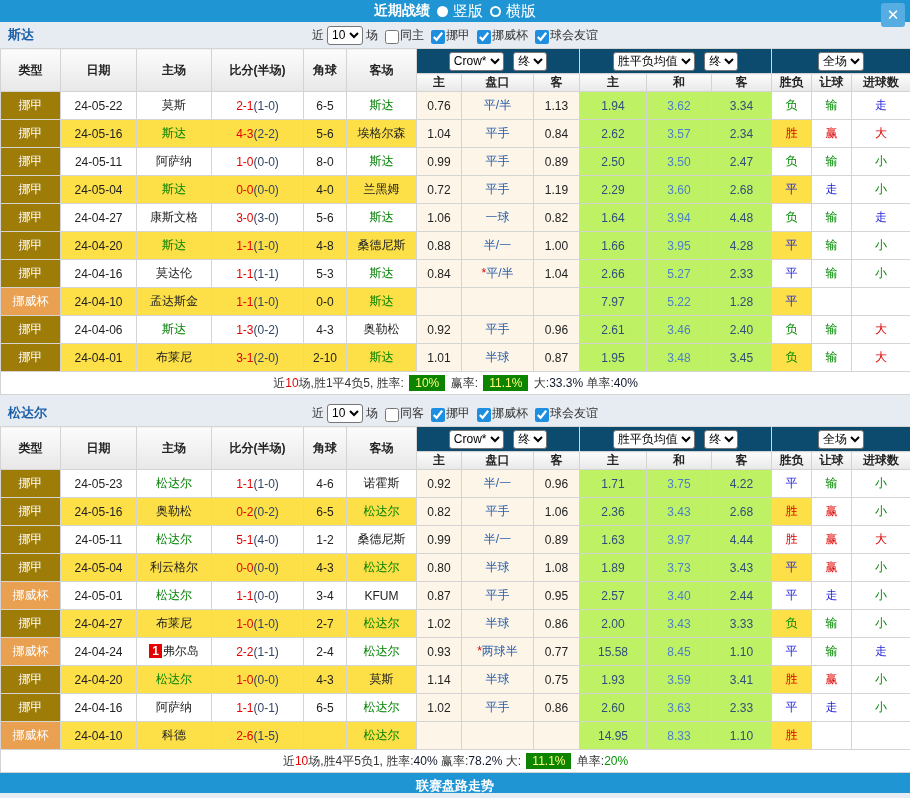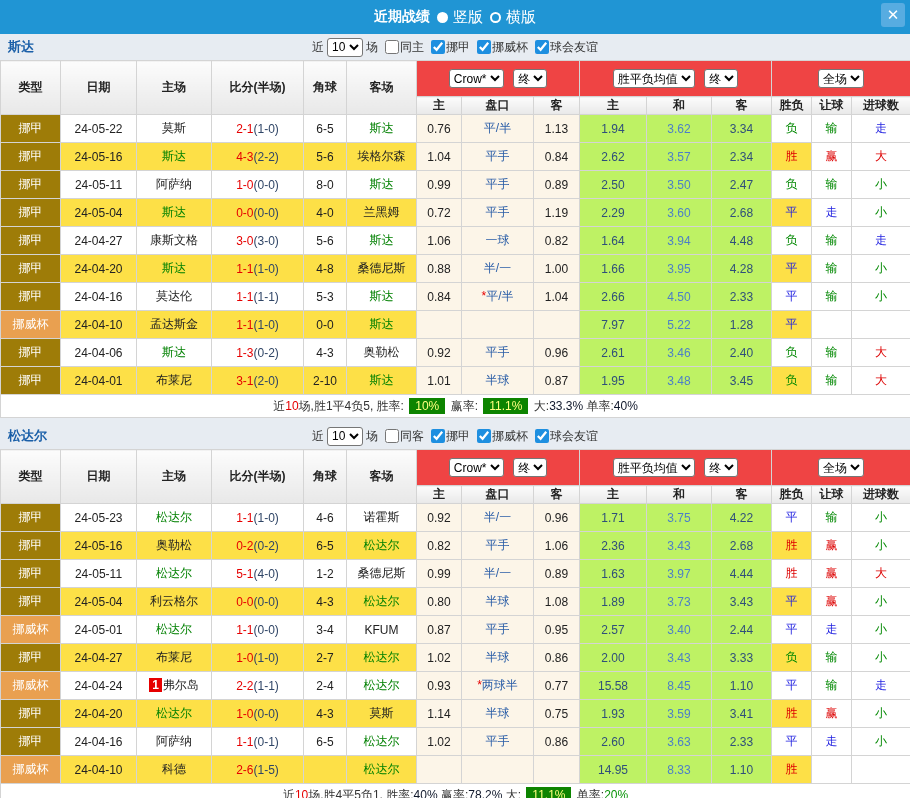--- a/index.html
+++ b/index.html
@@ -1,37 +1,37 @@
 <!DOCTYPE html>
 <html><head>
 <meta charset="utf-8">
 <style>
   * { box-sizing: border-box; }
   body { margin:0; background:#E7ECF2; font-family:"Liberation Sans","DejaVu Sans",sans-serif; }
   .app { width:910px; height:798px; position:relative; overflow:hidden; background:#E7ECF2; }
 
-  .titlebar { height:34px; background:#2095D4; position:relative; display:flex; align-items:center; justify-content:center; gap:5px; color:#fff; }
+  .titlebar { height:22px; background:#2095D4; position:relative; display:flex; align-items:center; justify-content:center; gap:5px; color:#fff; }
   .title { font-size:14px; font-weight:bold; }
   .radio { width:11px; height:11px; border-radius:50%; display:inline-block; margin-left:2px; }
   .radio.filled { background:#fff; border:2px solid #fff; }
   .radio.ring { background:transparent; border:2px solid #fff; }
   .radio-label { font-size:15px; }
   .close-btn { position:absolute; right:5px; top:3px; width:24px; height:24px; background:#57ACE1; border-radius:3px; color:#fff; display:flex; align-items:center; justify-content:center; font-size:15px; font-weight:bold; cursor:pointer; }
 
   .filter-row { height:26px; position:relative; display:flex; align-items:center; justify-content:center; font-size:12px; color:#333; }
   .team-name { position:absolute; left:8px; color:#1A5FA8; font-weight:bold; font-size:13px; }
   .filter-controls { display:flex; align-items:center; }
-  .filter-controls label { display:flex; align-items:center; }
+  .filter-controls label { display:flex; align-items:flex-end; }
   select { font-size:12px; height:19px; border:1px solid #767676; background:#fff; border-radius:3px; margin:0 3px; }
   input[type=checkbox] { width:14px; height:14px; accent-color:#1E8FE0; margin:0 1px 0 7px; }
 
   table { border-collapse:collapse; table-layout:fixed; width:910px; background:#fff; }
   th, td { border:1px solid #D4D4D4; text-align:center; overflow:hidden; white-space:nowrap; padding:0; }
   thead th { background:linear-gradient(#FCFCFC,#E8E8E8); font-weight:bold; font-size:12px; color:#222; }
-  .hdr-top th.grp { height:36px; background:#ef4444; font-weight:normal; }
+  .hdr-top th.grp { height:25px; background:#0c4a6e; font-weight:normal; }
   .hdr-sub th { height:18px; }
   tbody td { height:28px; font-size:12px; color:#222; }
   td.type { color:#fff; }
   td.type.lg  { background:#9E7C08; }
   td.type.cup { background:#E9A050; }
   tr.alt td.plain, tr.alt td.wl { background:#fde047; }
   td.ah { background:#FCF5E8;margin-top:32px; }
   td.eu { background:#bef264; }
   td.euh { color:#2F4F7A; }
   td.eud { color:#4C7FC8; }
@@ -246,21 +246,21 @@
           <td class="type lg">挪甲</td>
           <td class="plain">24-04-16</td>
           <td class="plain"><span>莫达伦</span></td>
           <td class="plain"><span class="score">1-1</span><span class="half">(1-1)</span></td>
           <td class="plain">5-3</td>
           <td class="plain"><span class="hl-team">斯达</span></td>
           <td class="ah">0.84</td>
           <td class="ah line"><span class="star">*</span>平/半</td>
           <td class="ah">1.04</td>
           <td class="eu euh">2.66</td>
-          <td class="eu eud">4.50</td>
+          <td class="eu eud">5.27</td>
           <td class="eu euh">2.33</td>
           <td class="wl res-b">平</td>
           <td class="res-g">输</td>
           <td class="res-g">小</td>
         </tr>
         <tr class="alt">
           <td class="type cup">挪威杯</td>
           <td class="plain">24-04-10</td>
           <td class="plain"><span>孟达斯金</span></td>
           <td class="plain"><span class="score">1-1</span><span class="half">(1-0)</span></td>

